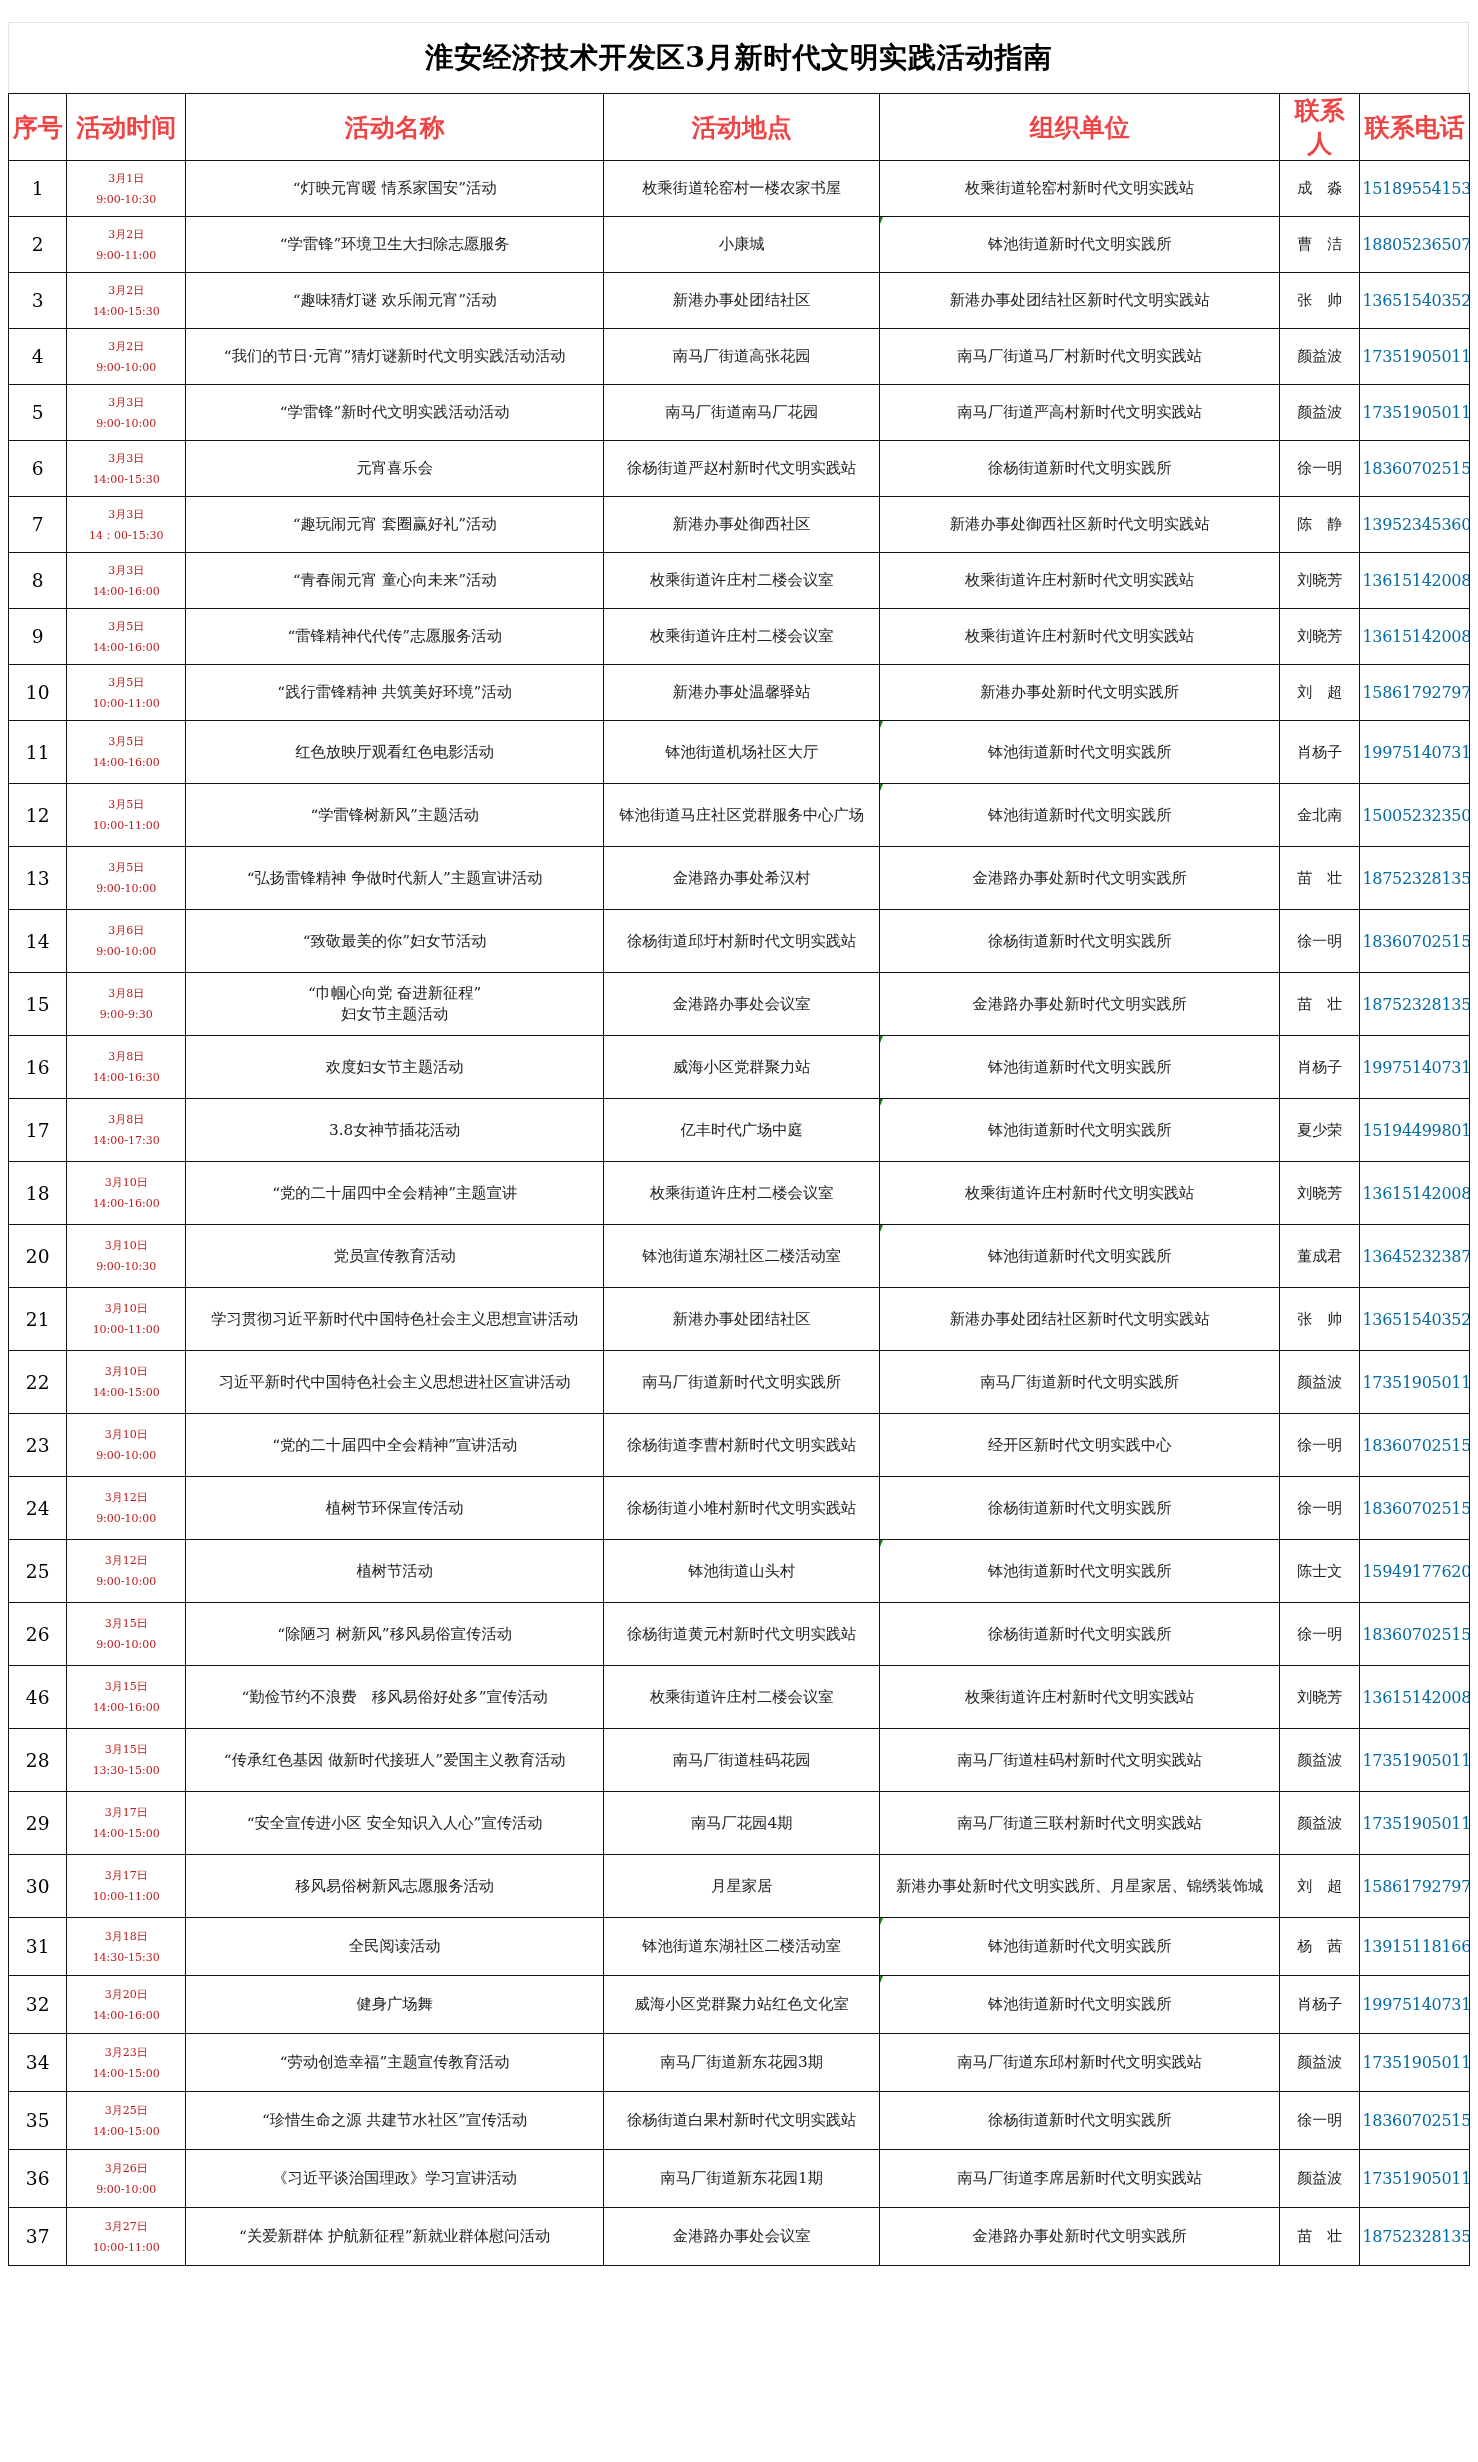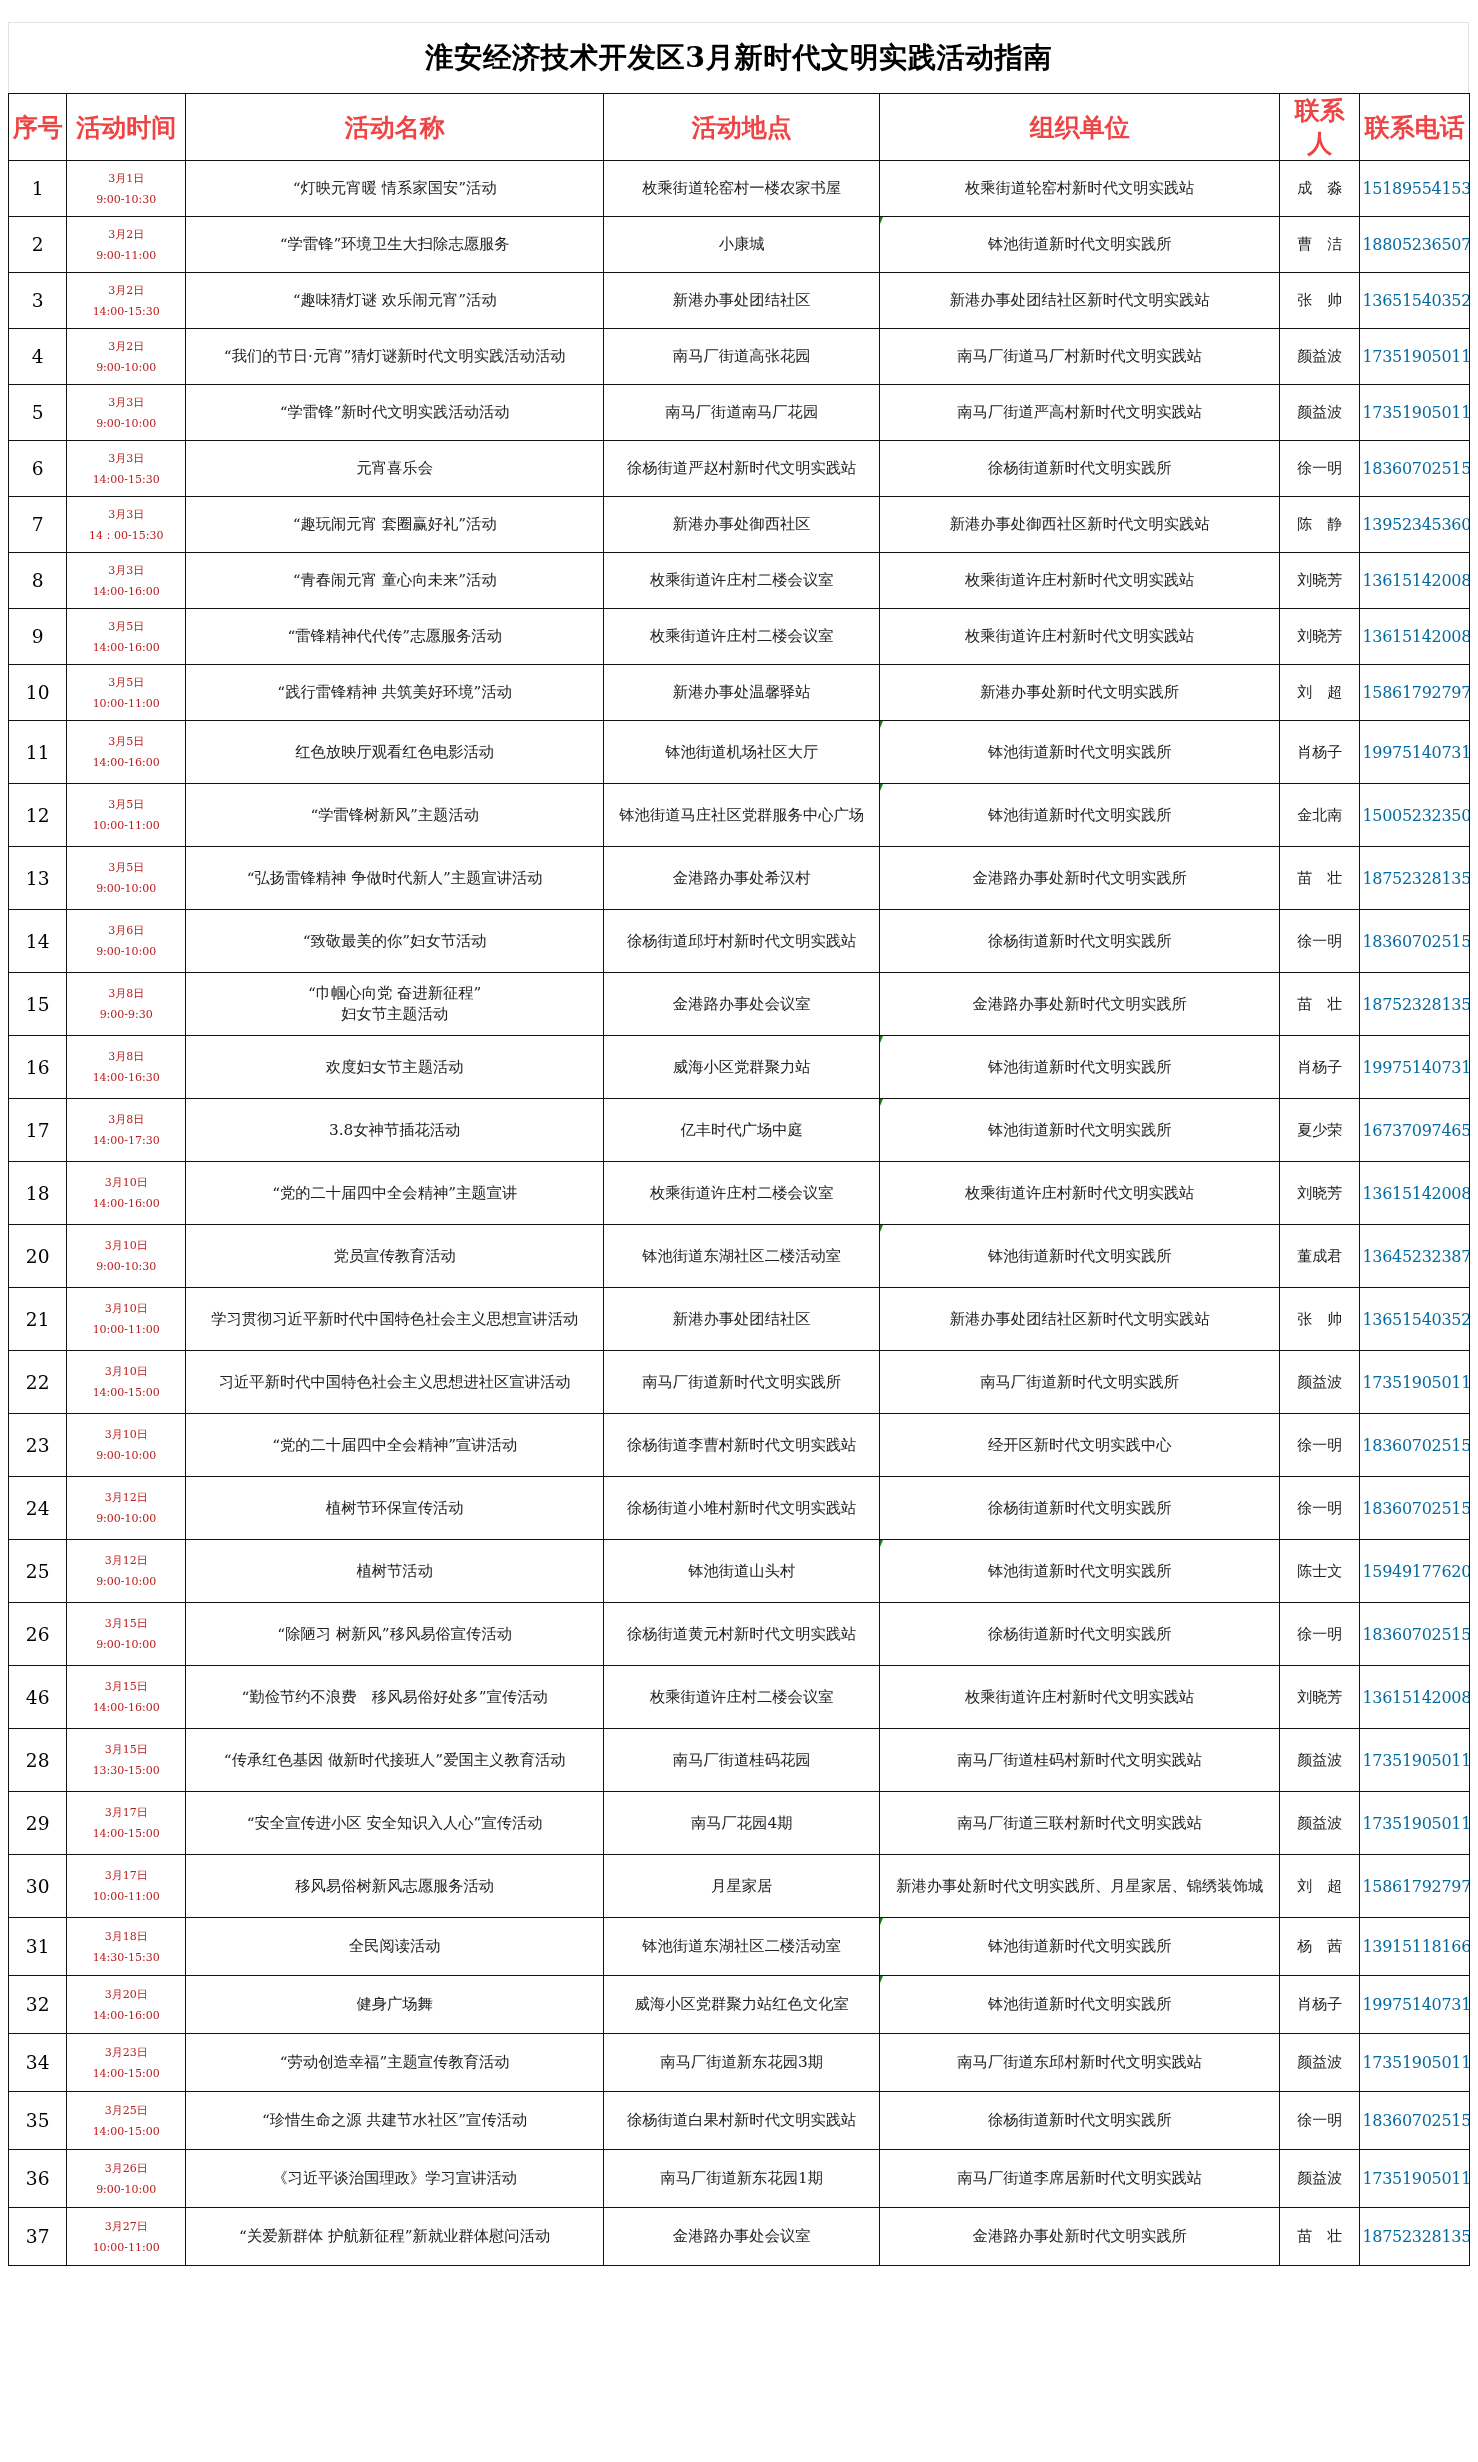--- a/index.html
+++ b/index.html
@@ -216,21 +216,21 @@
           <td class="phone">19975140731</td>
         </tr>
         <tr class="r-b">
           <td class="seq">17</td>
           <td class="time wrap">3月8日
 14:00-17:30</td>
           <td class="wrap">3.8女神节插花活动</td>
           <td class="">亿丰时代广场中庭</td>
           <td class=" tri">钵池街道新时代文明实践所</td>
           <td class="contact">夏少荣</td>
-          <td class="phone">16737097465</td>
+          <td class="phone">15194499801</td>
         </tr>
         <tr class="r-b">
           <td class="seq">18</td>
           <td class="time wrap">3月10日
 14:00-16:00</td>
           <td class="wrap">“党的二十届四中全会精神”主题宣讲</td>
           <td class="">枚乘街道许庄村二楼会议室</td>
           <td class="">枚乘街道许庄村新时代文明实践站</td>
           <td class="contact">刘晓芳</td>
           <td class="phone">13615142008</td>

